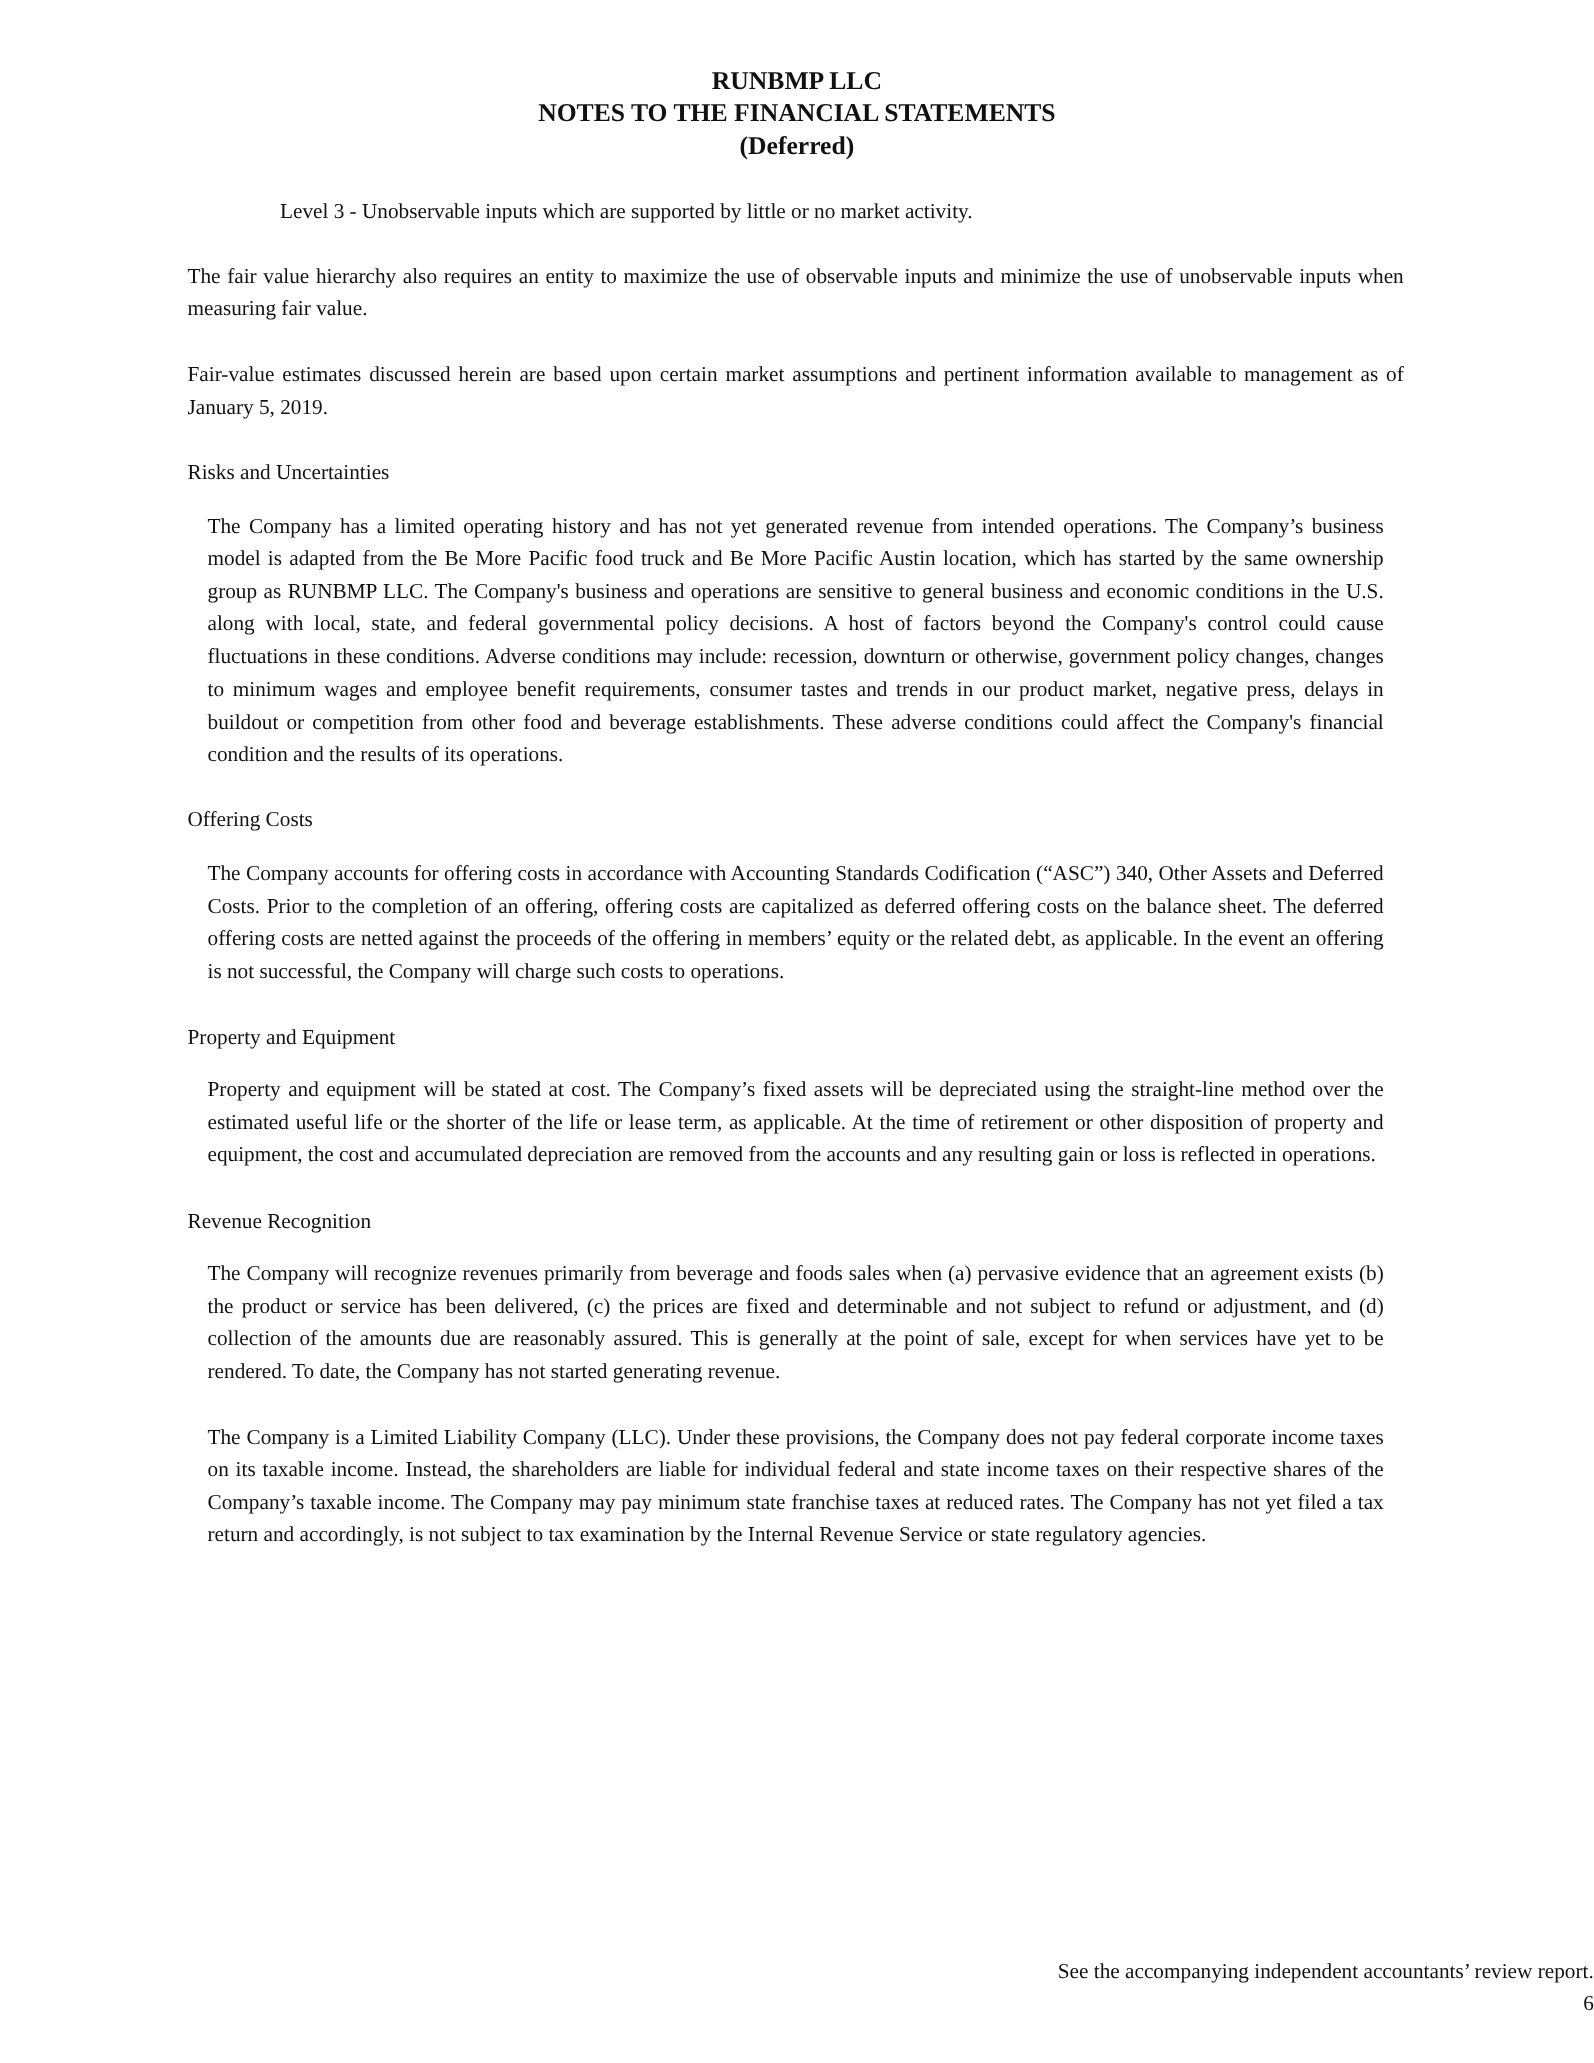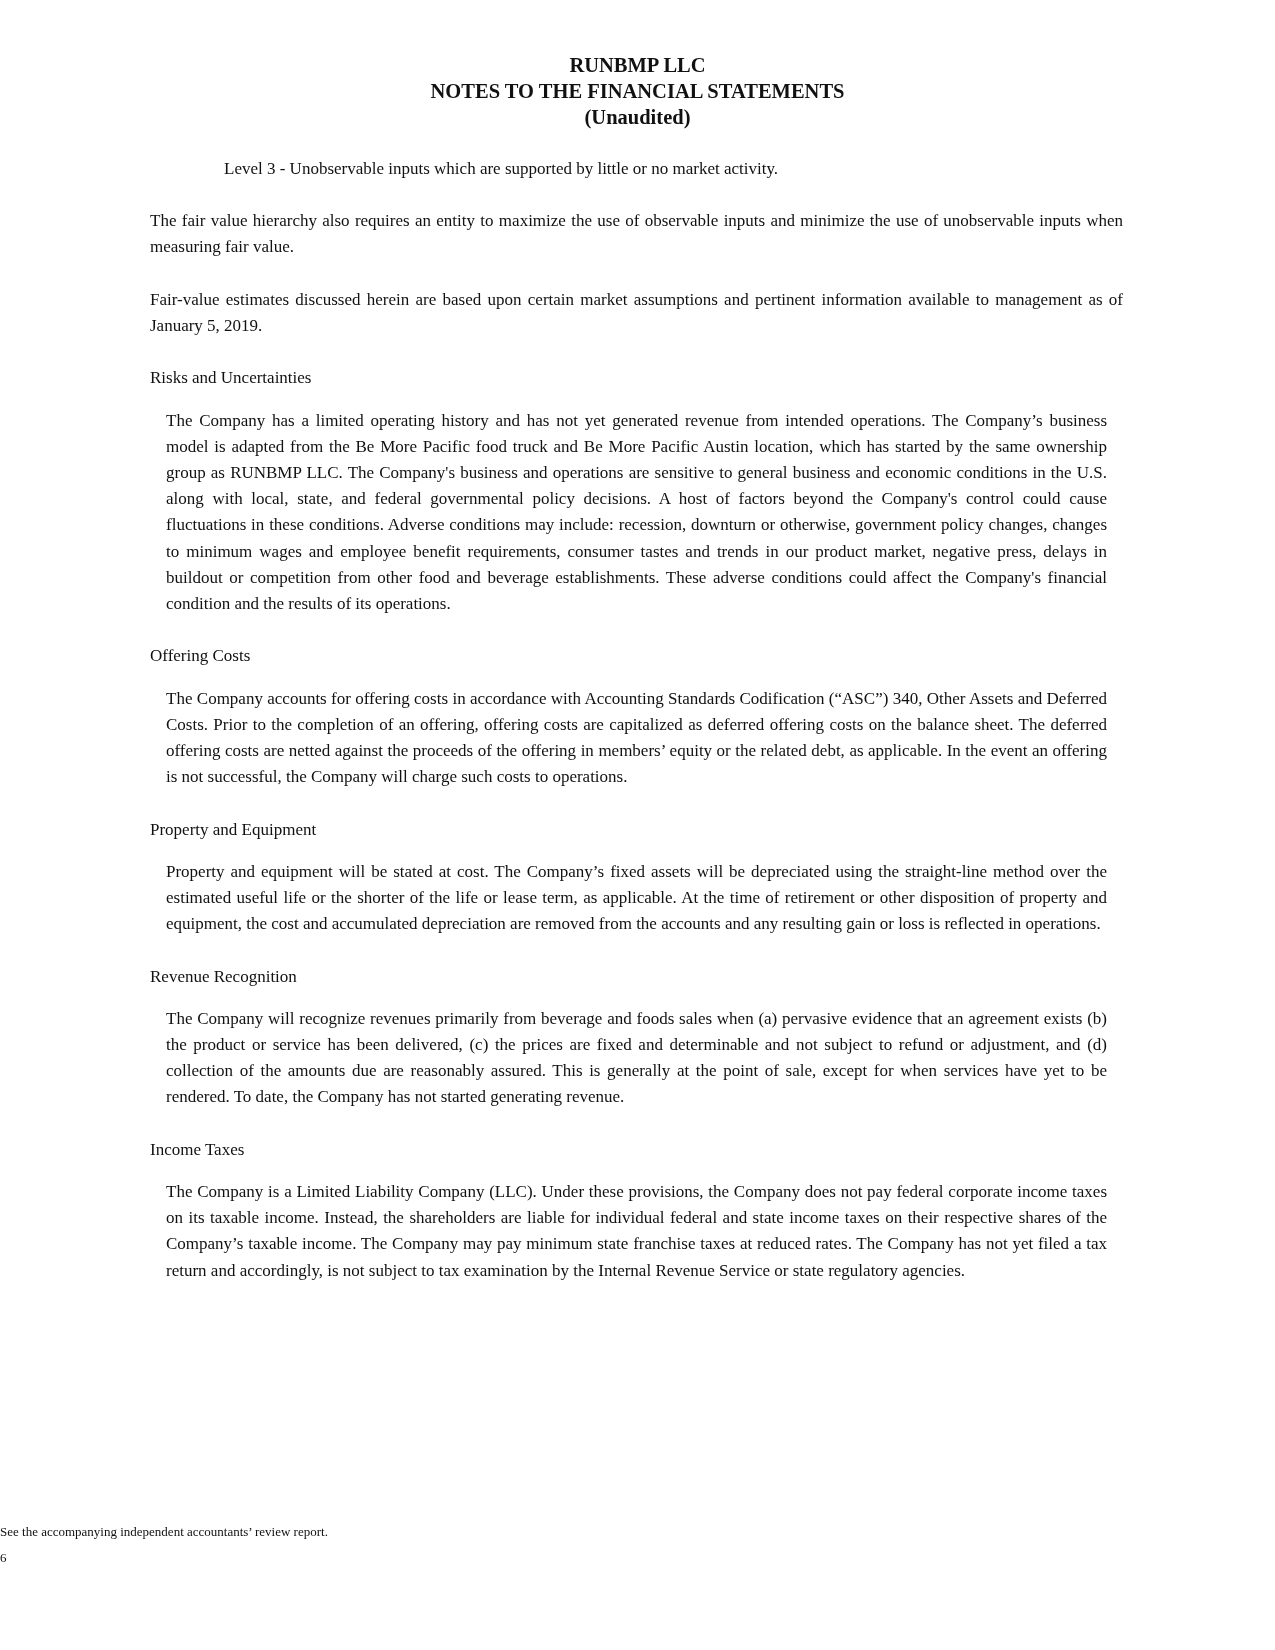--- a/index.html
+++ b/index.html
@@ -43,35 +43,35 @@
     text-align: justify;
   }
   .section { margin: 0 0 26.2px 0; }
   .section-title {
     display: block;
   }
   .section p { margin: 16px; }
   .footer {
     position: absolute;
     left: 0; right: 0;
-    top: 1519px;
-    text-align: left;
-    font-size: 13px;
+    top: 1564px;
+    text-align: right;
+    font-size: 17px;
     line-height: 26px;
   }
 </style>
 </head>
 <body>
 
 <div class="page">
 
   <div class="header">
     <div>RUNBMP LLC</div>
     <div>NOTES TO THE FINANCIAL STATEMENTS</div>
-    <div>(Unaudited)</div>
+    <div>(Deferred)</div>
   </div>
 
   <div class="content">
     <div class="indent-line">Level 3 - Unobservable inputs which are supported by little or no market activity.</div>
     <p>The fair value hierarchy also requires an entity to maximize the use of observable inputs and minimize the use of unobservable inputs when measuring fair value.</p>
     <p>Fair-value estimates discussed herein are based upon certain market assumptions and pertinent information available to management as of January 5, 2019.</p>
 
     <div class="section">
       <span class="section-title">Risks and Uncertainties</span>
       <p>The Company has a limited operating history and has not yet generated revenue from intended operations. The Company’s business model is adapted from the Be More Pacific food truck and Be More Pacific Austin location, which has started by the same ownership group as RUNBMP LLC.  The Company's business and operations are sensitive to general business and economic conditions in the U.S. along with local, state, and federal governmental policy decisions. A host of factors beyond the Company's control could cause fluctuations in these conditions. Adverse conditions may include: recession, downturn or otherwise, government policy changes, changes to minimum wages and employee benefit requirements, consumer tastes and trends in our product market, negative press, delays in buildout or competition from other food and beverage establishments. These adverse conditions could affect the Company's financial condition and the results of its operations.</p>
@@ -89,21 +89,20 @@
       <span class="section-title">Property and Equipment</span>
       <p>Property and equipment will be stated at cost. The Company’s fixed assets will be depreciated using the straight-line method over the estimated useful life or the shorter of the life or lease term, as applicable. At the time of retirement or other disposition of property and equipment, the cost and accumulated depreciation are removed from the accounts and any resulting gain or loss is reflected in operations.</p>
     </div>
 
     <div class="section">
       <span class="section-title">Revenue Recognition</span>
       <p>The Company will recognize revenues primarily from beverage and foods sales when (a) pervasive evidence that an agreement exists (b) the product or service has been delivered, (c) the prices are fixed and determinable and not subject to refund or adjustment, and (d) collection of the amounts due are reasonably assured.  This is generally at the point of sale, except for when services have yet to be rendered.  To date, the Company has not started generating revenue.</p>
     </div>
 
     <div class="section">
-      <span class="section-title">Income Taxes</span>
       <p>The Company is a Limited Liability Company (LLC). Under these provisions, the Company does not pay federal corporate income taxes on its taxable income. Instead, the shareholders are liable for individual federal and state income taxes on their respective shares of the Company’s taxable income. The Company may pay minimum state franchise taxes at reduced rates.  The Company has not yet filed a tax return and accordingly, is not subject to tax examination by the Internal Revenue Service or state regulatory agencies.</p>
     </div>
   </div>
 
   <div class="footer">
     <div>See the accompanying independent accountants’ review report.</div>
     <div>6</div>
   </div>
 
 </div>

